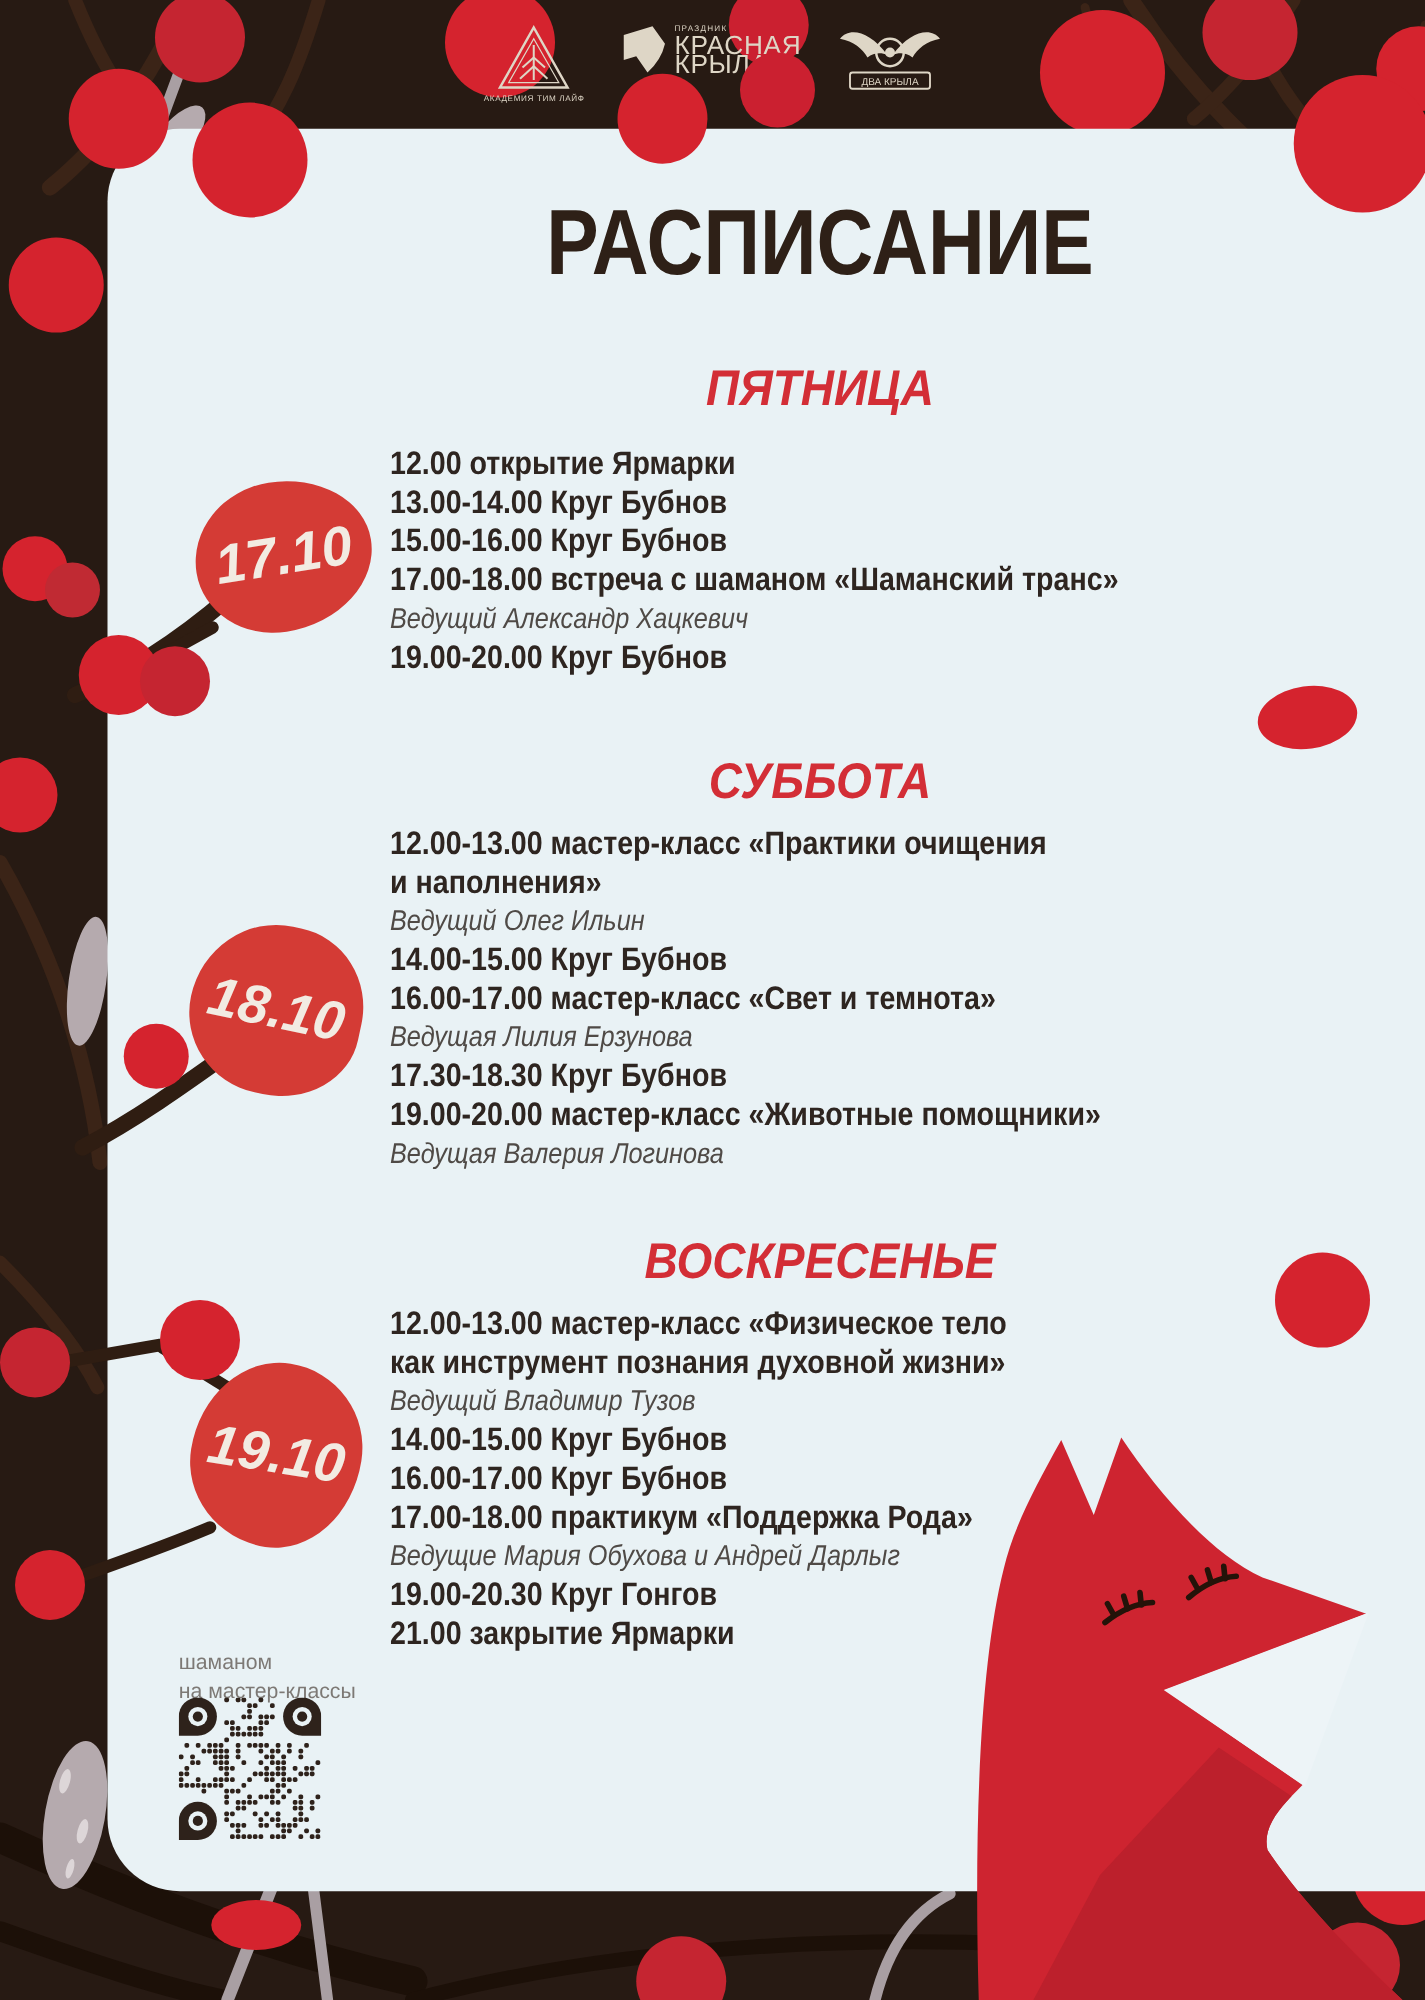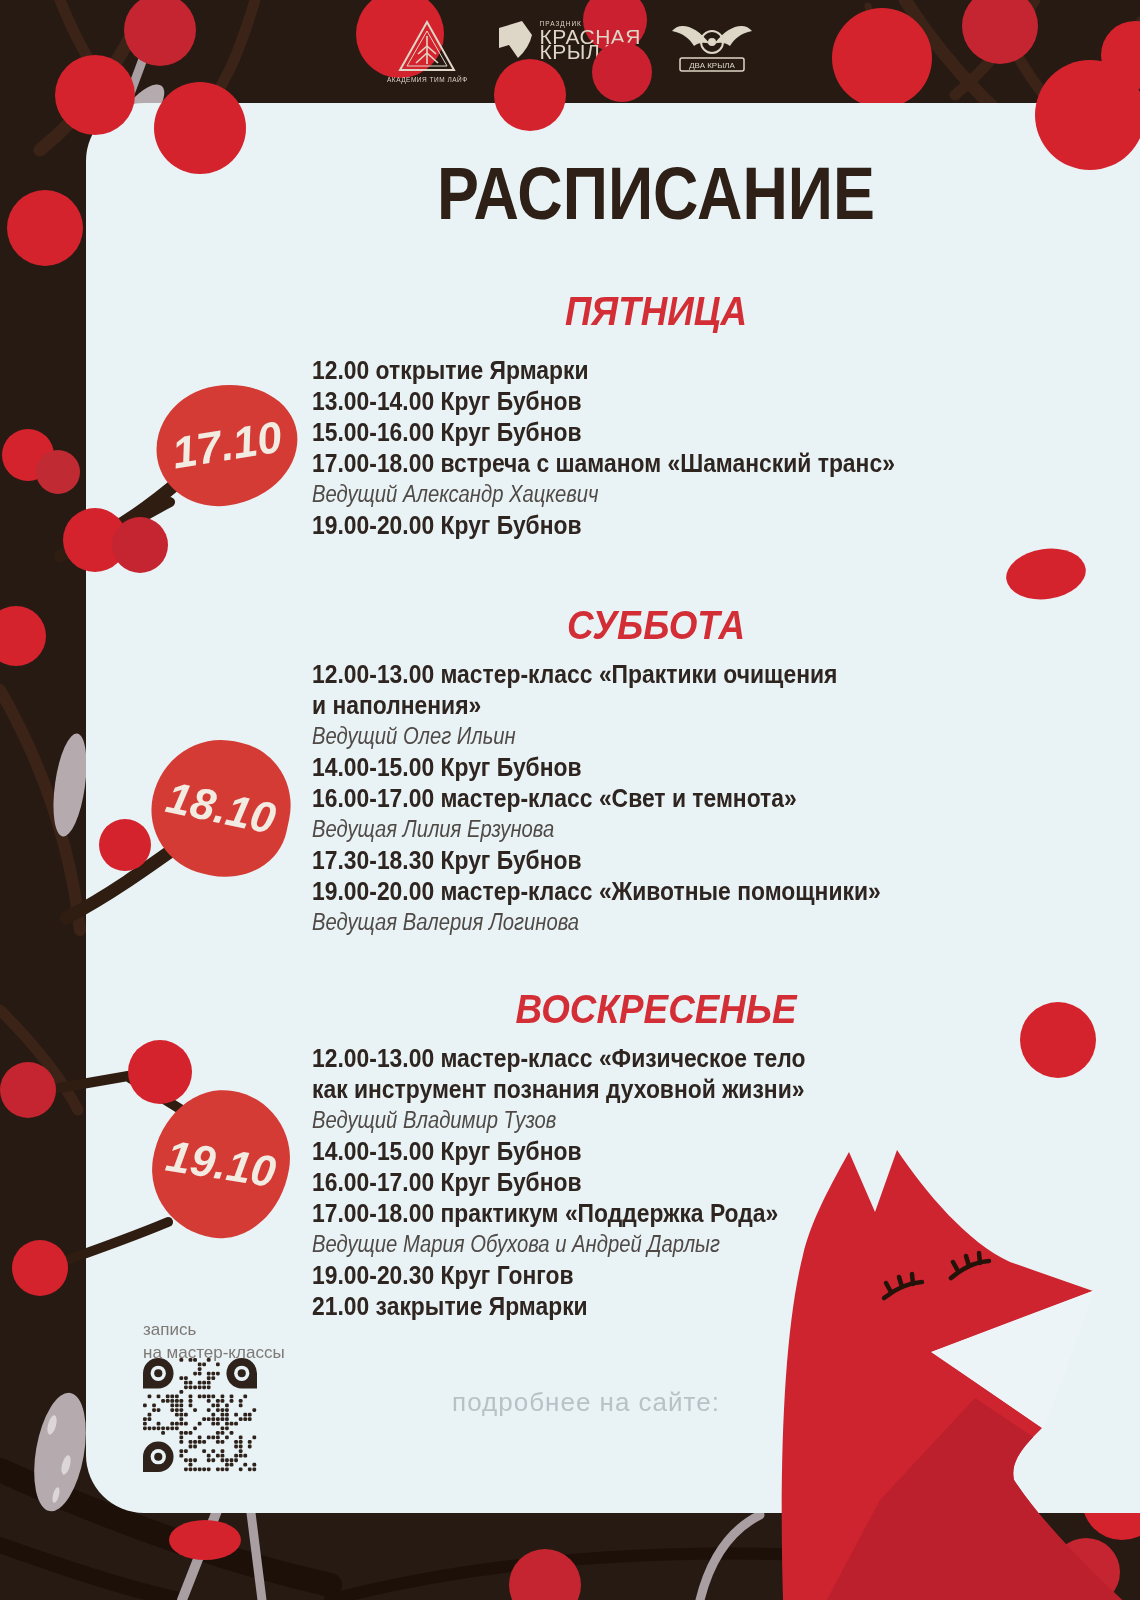--- a/index.html
+++ b/index.html
@@ -227,21 +227,21 @@
     <p class="host">Ведущий Владимир Тузов</p>
     <p class="event">14.00-15.00 Круг Бубнов</p>
     <p class="event">16.00-17.00 Круг Бубнов</p>
     <p class="event">17.00-18.00 практикум «Поддержка Рода»</p>
     <p class="host">Ведущие Мария Обухова и Андрей Дарлыг</p>
     <p class="event">19.00-20.30 Круг Гонгов</p>
     <p class="event">21.00 закрытие Ярмарки</p>
   </div>
 
   <div class="signup-label">
-    <div>запись</div>
+    <div>шаманом</div>
     <div>на мастер-классы</div>
   </div>
 
   <svg class="qr" viewBox="0 0 112 112">
     <g fill="#2e221b">
       <path d="M0 15 A15 15 0 0 1 15 0 A15 15 0 0 1 30 15 A15 15 0 0 1 15 30 L0 30 Z"></path>
       <g transform="translate(112,0) scale(-1,1)">
         <path d="M0 15 A15 15 0 0 1 15 0 A15 15 0 0 1 30 15 A15 15 0 0 1 15 30 L0 30 Z"></path>
       </g>
       <g transform="translate(0,82)">
@@ -439,21 +439,20 @@
         <rect x="62.7" y="107.5" width="3.7" height="3.7" rx="1.3"></rect>
         <rect x="71.7" y="107.5" width="3.7" height="3.7" rx="1.3"></rect>
         <rect x="76.2" y="107.5" width="3.7" height="3.7" rx="1.3"></rect>
         <rect x="80.6" y="107.5" width="3.7" height="3.7" rx="1.3"></rect>
         <rect x="94.1" y="107.5" width="3.7" height="3.7" rx="1.3"></rect>
         <rect x="103.0" y="107.5" width="3.7" height="3.7" rx="1.3"></rect>
         <rect x="107.5" y="107.5" width="3.7" height="3.7" rx="1.3"></rect>
       </g>
   </svg>
 
-  <div class="site-note">подробнее на сайте:</div>
 </div>
 
 <svg id="overlay-art" class="layer" width="1140" height="1600" viewBox="0 0 1140 1600">
   <defs>
     <clipPath id="foxclip">
       <path d="M783 1600 C779 1460 784 1330 803 1255 C810 1225 825 1195 849 1152 L875 1212 L897 1150 C925 1192 968 1243 1010 1262 L1093 1291 L932 1352 L1042 1428 C1022 1448 1010 1462 1014 1480 C1042 1522 1082 1562 1122 1600 Z"></path>
     </clipPath>
   </defs>
   <g stroke="#2f1d12" fill="none" stroke-linecap="round">
     <path d="M60 556 C100 540 140 515 183 478" stroke-width="13"></path>

